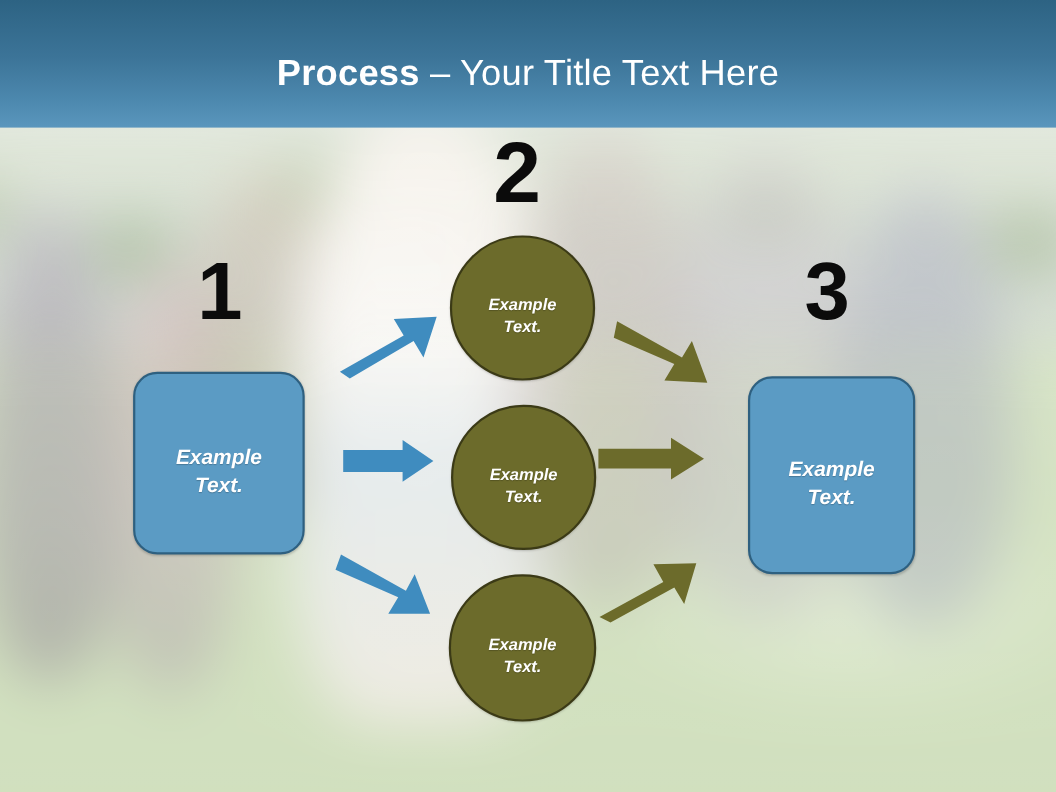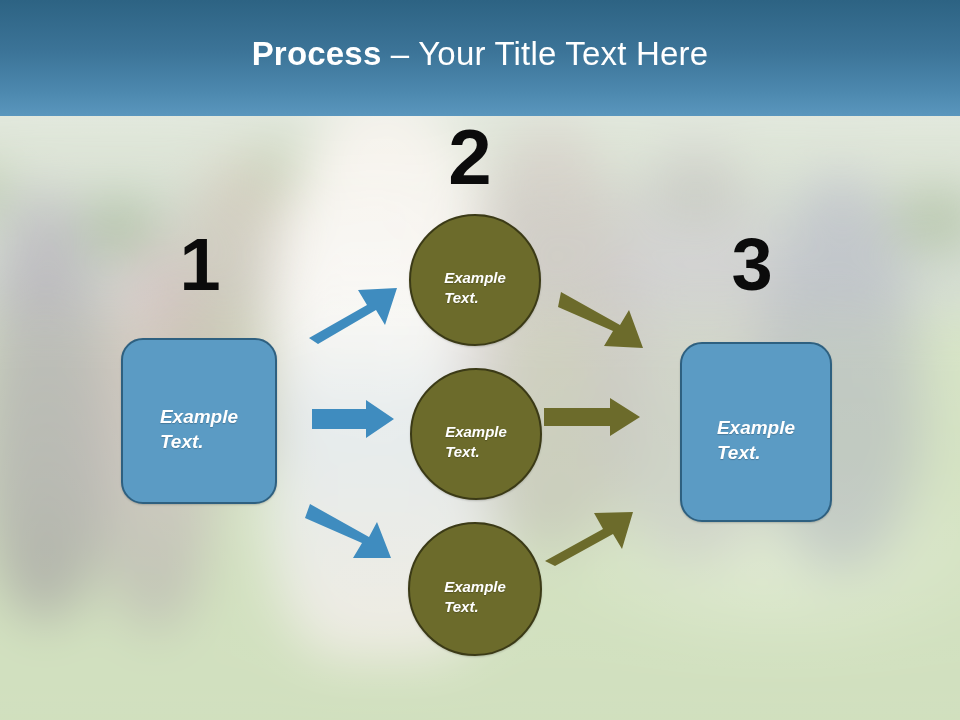--- a/index.html
+++ b/index.html
@@ -48,21 +48,21 @@
   .fig-f{left:660px;top:200px;width:190px;height:420px;background:linear-gradient(180deg,rgba(205,195,205,.5),rgba(175,170,180,.45));}
   .fig-g{left:820px;top:230px;width:160px;height:400px;background:linear-gradient(180deg,rgba(160,160,185,.5),rgba(140,145,165,.45));}
   .bg-haze{position:absolute;inset:0;background:linear-gradient(180deg,rgba(255,255,255,.30) 0%,rgba(255,255,255,.18) 40%,rgba(255,255,255,.26) 100%);}
 
   
   .header{
     position:absolute;left:0;top:0;width:960px;height:116px;
     background:linear-gradient(180deg,#2d6383 0%,#3c7498 45%,#4d89af 80%,#5a96bd 100%);
   }
   .title{
-    position:absolute;left:0;top:34px;width:960px;
+    position:absolute;left:0;top:46px;width:960px;
     text-align:center;color:#ffffff;font-size:33px;line-height:40px;
     letter-spacing:.2px;white-space:nowrap;
   }
   .title .b{font-weight:bold;}
   .title .r{font-weight:normal;}
 
   
   .num{
     position:absolute;color:#0b0b0b;font-weight:bold;
     font-size:74px;line-height:74px;
@@ -86,21 +86,21 @@
     background:#6c6b2b;border:2px solid #3b3a16;
     box-shadow:0 1px 2px rgba(0,0,0,.18);
     display:flex;align-items:center;justify-content:center;
   }
   #circle-top{left:409px;top:214px;width:128px;height:128px;}
   #circle-mid{left:410px;top:368px;width:128px;height:128px;}
   #circle-bot{left:408px;top:522px;width:130px;height:130px;}
 
   .shape-text{
     color:#ffffff;font-weight:bold;font-style:italic;
-    line-height:1.32;
+    text-align:center;line-height:1.32;
     text-shadow:0 1px 1px rgba(0,0,0,.22);
     margin-top:16px;
   }
   .st-box{font-size:19px;}
   .st-circle{font-size:15px;}
 
   
   .arrows{position:absolute;inset:0;}
   svg.arrow{position:absolute;overflow:visible;}
 </style>

